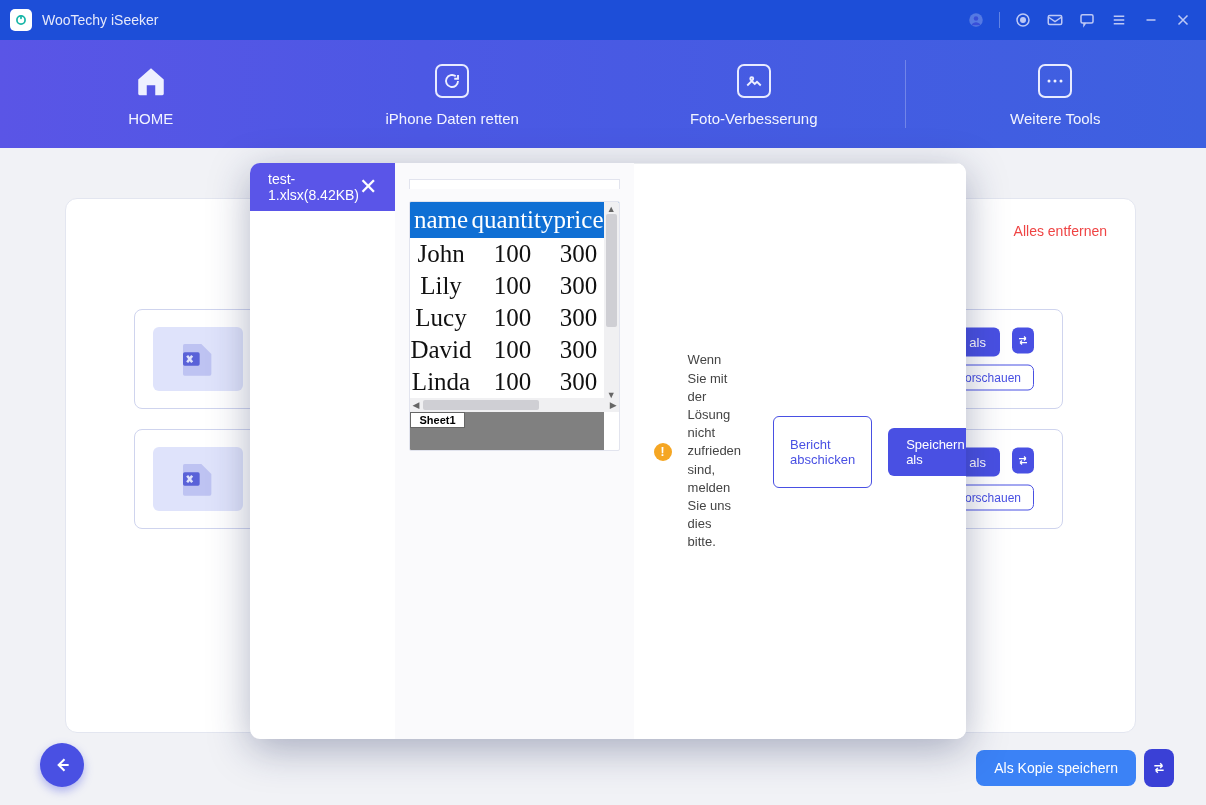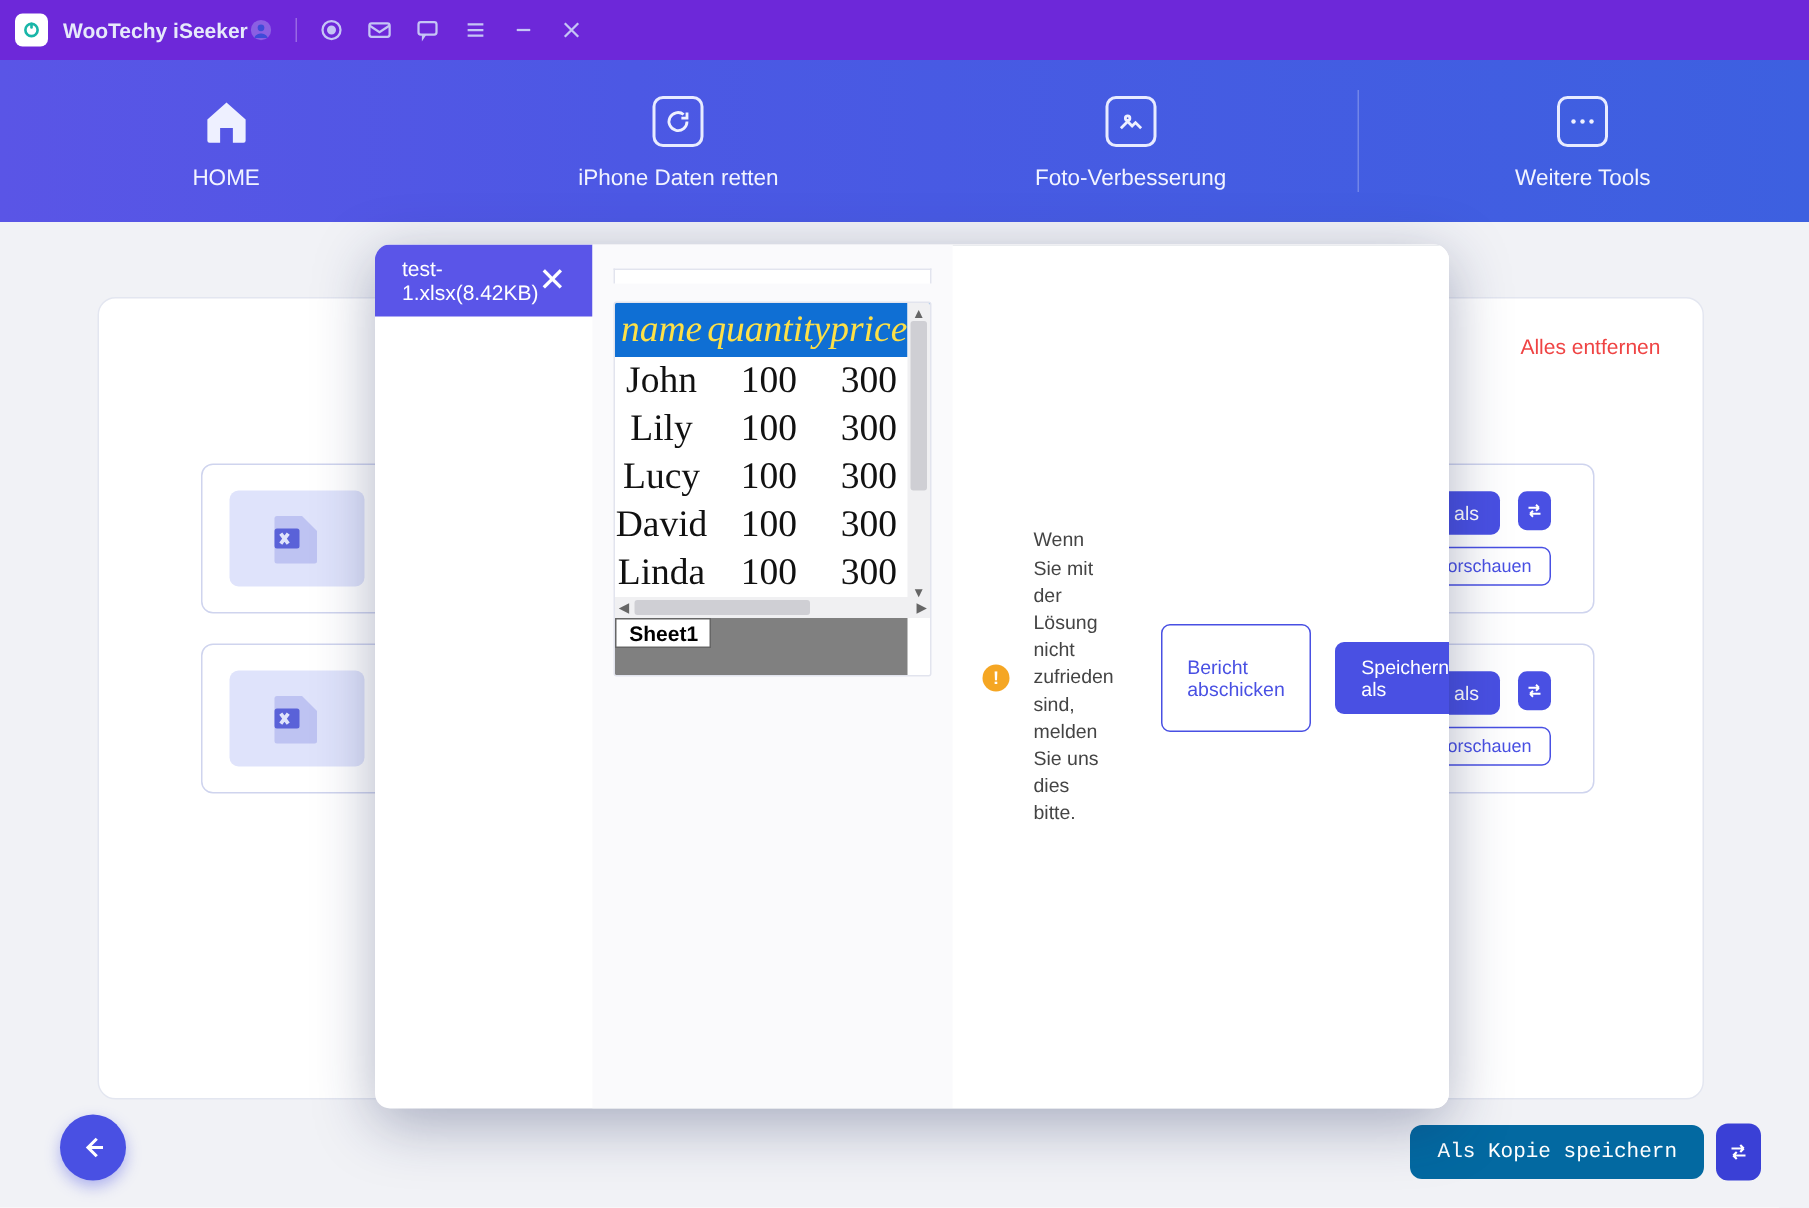--- a/index.html
+++ b/index.html
@@ -1,25 +1,24 @@
 <!DOCTYPE html>
 <html><head>
 <meta charset="utf-8">
 <style>
   * { box-sizing: border-box; margin: 0; padding: 0; }
   html, body { width: 1206px; height: 805px; font-family: "Segoe UI", Arial, sans-serif; overflow: hidden; background: #f5f5f7; }
 
   
   .titlebar {
     height: 40px;
-    background: #6d28d9;
-    display: flex; align-items: center; 
+    background: #1d4ed8;
+    display: flex; align-items: center; justify-content: space-between;
     padding: 0 14px 0 10px;
     color: #d9defa;
-    font-weight: bold;
   }
   .titlebar .left { display:flex; align-items:center; gap:10px; }
   .logo-sq {
     width: 22px; height: 22px; border-radius: 5px; background:#fff;
     display:flex; align-items:center; justify-content:center; color:#19b6a8; font-weight:700;
   }
   .logo-sq svg { width:14px; height:14px; }
   .app-title { font-size: 14px; color:#e6e9fb; }
   .titlebar .right { display:flex; align-items:center; gap:14px; }
   .tb-ico { width:18px; height:18px; display:flex; align-items:center; justify-content:center; color:#cfd6f9; opacity:.9; }
@@ -66,21 +65,21 @@
   .btn-outline-pill { border:1px solid #4950e3; color:#4950e3; background:#fff; border-radius:6px; padding:5px 12px; font-size:12px; }
   .swap { width:22px; height:26px; background:#4950e3; border-radius:6px; display:flex; align-items:center; justify-content:center; color:#fff; margin-left:6px; }
 
   
   .back-btn {
     position:absolute; left:40px; bottom:18px; width:44px; height:44px; border-radius:50%;
     background:#4950e3; display:flex; align-items:center; justify-content:center; color:#fff;
     box-shadow:0 4px 10px rgba(73,80,227,.4);
   }
   .save-copy { position:absolute; right:32px; bottom:18px; display:flex; gap:8px; align-items:center; }
-  .save-copy .main { background:#0369a1; color:#fff; border-radius:8px; padding:10px 18px; font-size:14px;font-family:Liberation Mono, monospace; }
+  .save-copy .main { background:#3b82f6; color:#fff; border-radius:8px; padding:10px 18px; font-size:14px; }
   .save-copy .swap2 { width:30px; height:38px; background:#3a40d6; border-radius:8px; display:flex; align-items:center; justify-content:center; color:#fff; }
 
   
   .modal {
     position:absolute; left:250px; top:15px; width:716px; height:576px;
     background:#fff; border-radius:10px; box-shadow: 0 10px 40px rgba(30,40,90,.35);
     display:flex; flex-direction:row; overflow:hidden;
   }
   .modal-head { height:48px; background:#5a55e8; color:#fff; display:flex; align-items:center; justify-content:space-between; padding:0 18px; font-size:14px; }
   .close-x { font-size:22px; font-weight:300; cursor:pointer; }
@@ -94,26 +93,26 @@
   .sheet-scroll-v .tri { font-size:9px; color:#666; }
   .sheet-scroll-v .track { flex:1; width:100%; position:relative; }
   .sheet-scroll-v .thumbv { position:absolute; left:2px; right:2px; top:0; height:64%; background:#cfcfd4; border-radius:2px; }
 
   .sheet-scroll-h { height:14px; background:#f0f0f2; display:flex; align-items:center; }
   .sheet-scroll-h .tri { font-size:9px; color:#666; padding:0 2px; }
   .sheet-scroll-h .track { flex:1; height:100%; position:relative; }
   .sheet-scroll-h .thumbh { position:absolute; top:2px; bottom:2px; left:1%; width:62%; background:#cfcfd4; border-radius:2px; }
 
   table.preview { width: calc(100% - 15px); border-collapse:collapse; font-family: "Times New Roman", serif; font-size:25px; color:#111; }
-  table.preview thead th { background:#0f6fd4; color:#fde047; font-weight:400; padding:4px 0;font-style:italic; }
+  table.preview thead th { background:#0f6fd4; color:#ffffff; font-weight:400; padding:4px 0; }
   table.preview td { text-align:center; padding:2px 0; }
   table.preview th:nth-child(4), table.preview td:nth-child(4) { text-align:left; padding-left:4px; width:34px; overflow:hidden; }
 
   .tabs-bar { background:#808080; height:38px; display:flex; align-items:flex-start; margin-right:15px; }
-  .tab { background:#fff; border:1px solid #666; font-family:Arial,sans-serif; font-size:14px; font-weight:700; padding:1px 8px; margin:0; }
+  .tab { background:#fff; border:1px solid #666; font-family:Arial,sans-serif; font-size:11px; font-weight:700; padding:1px 8px; margin:0; }
 
   .modal-foot {
     border-top:1px solid #eaecef; padding:16px 20px; display:flex; align-items:center; gap:16px;
     background:#fff;
   }
   .warn-ico { width:18px; height:18px; border-radius:50%; background:#f5a623; color:#fff; display:flex; align-items:center; justify-content:center; font-size:12px; font-weight:700; flex-shrink:0; }
   .foot-text { font-size:13px; color:#444; max-width:360px; line-height:1.4; }
   .foot-spacer { flex:1; }
   .btn-outline { border:1px solid #4950e3; color:#4950e3; background:#fff; border-radius:6px; padding:20px 16px; font-size:13px; }
   .btn-solid { background:#4950e3; color:#fff; border-radius:6px; padding:9px 18px; font-size:13px; }

